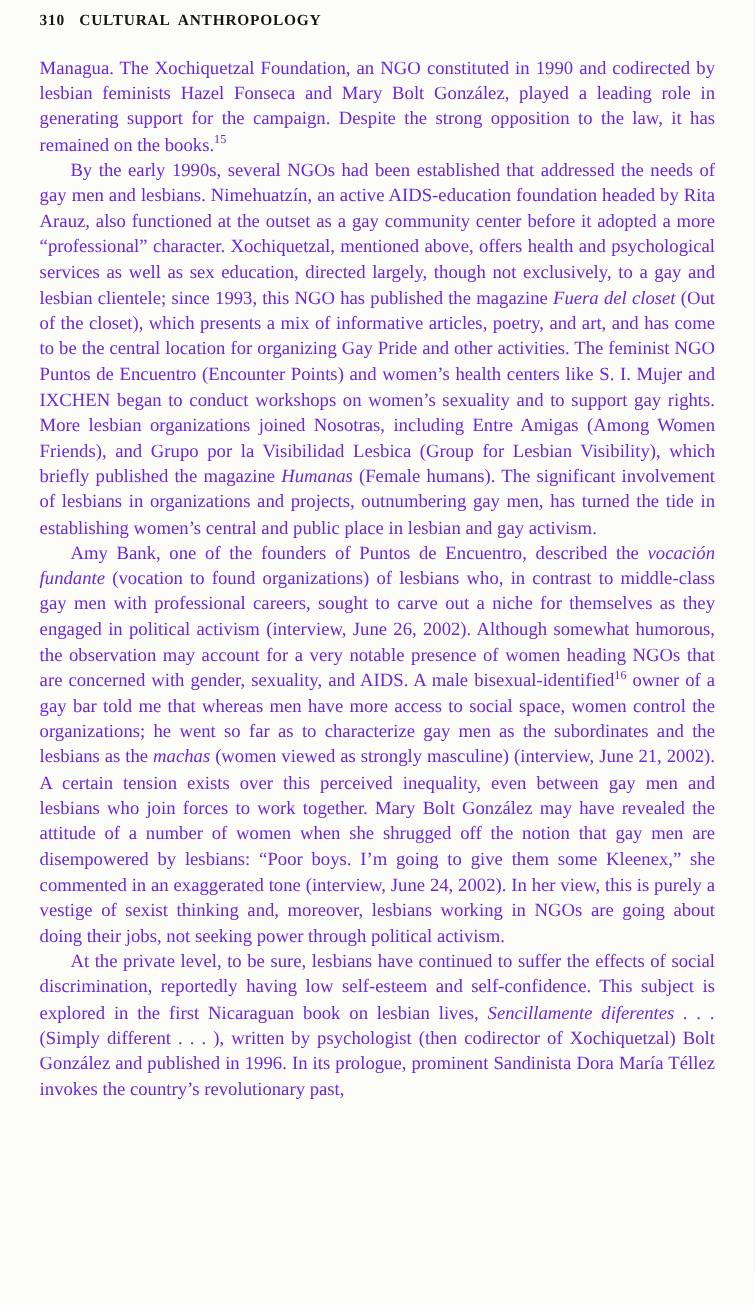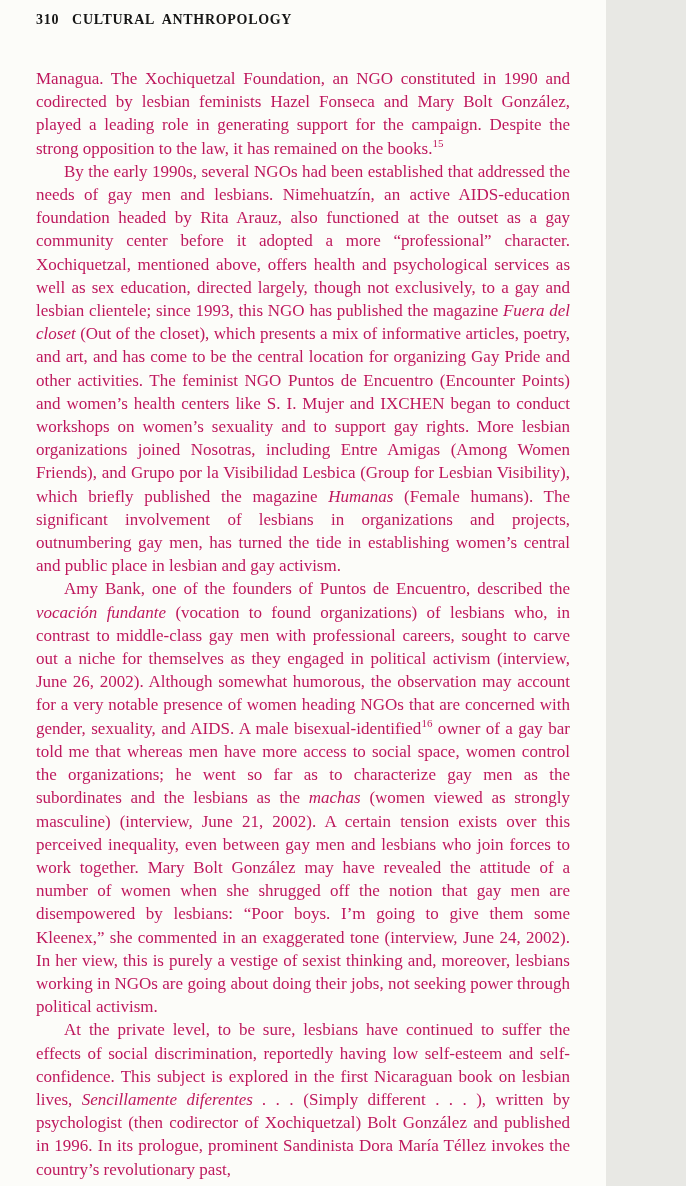--- a/index.html
+++ b/index.html
@@ -2,21 +2,21 @@
 <html><head>
 <meta charset="utf-8">
 <style>
   html, body {
     margin: 0;
     padding: 0;
     background: #e8e8e4;
   }
   .page {
     position: relative;
-    width: 606px;
+    width: 686px;
     height: 1186px;
     margin: 0;
     background: #fcfcf9;
     box-sizing: border-box;
     padding: 12px 36px 0 36px;
     overflow: hidden;
     color: #121212;
   }
   .running-head {
     font-family: "Liberation Serif", serif;
@@ -26,26 +26,26 @@
     color: #151515;
     white-space: nowrap;
   }
   .running-head .page-num {
     margin-right: 13px;
   }
   .running-head .journal {
     word-spacing: 4px;
   }
   .body-text {
-    margin-top: 39px;
+    margin-top: 22px;
     font-family: "Liberation Serif", serif;
     font-size: 17px;
     line-height: 23.2px;
     text-align: justify;
-    color: #be185d;
+    color: #6d28d9;
   }
   .para {
     margin: 0;
     padding: 0;
   }
   .para.indent {
     text-indent: 28px;
   }
   .para sup {
     font-size: 11px;

